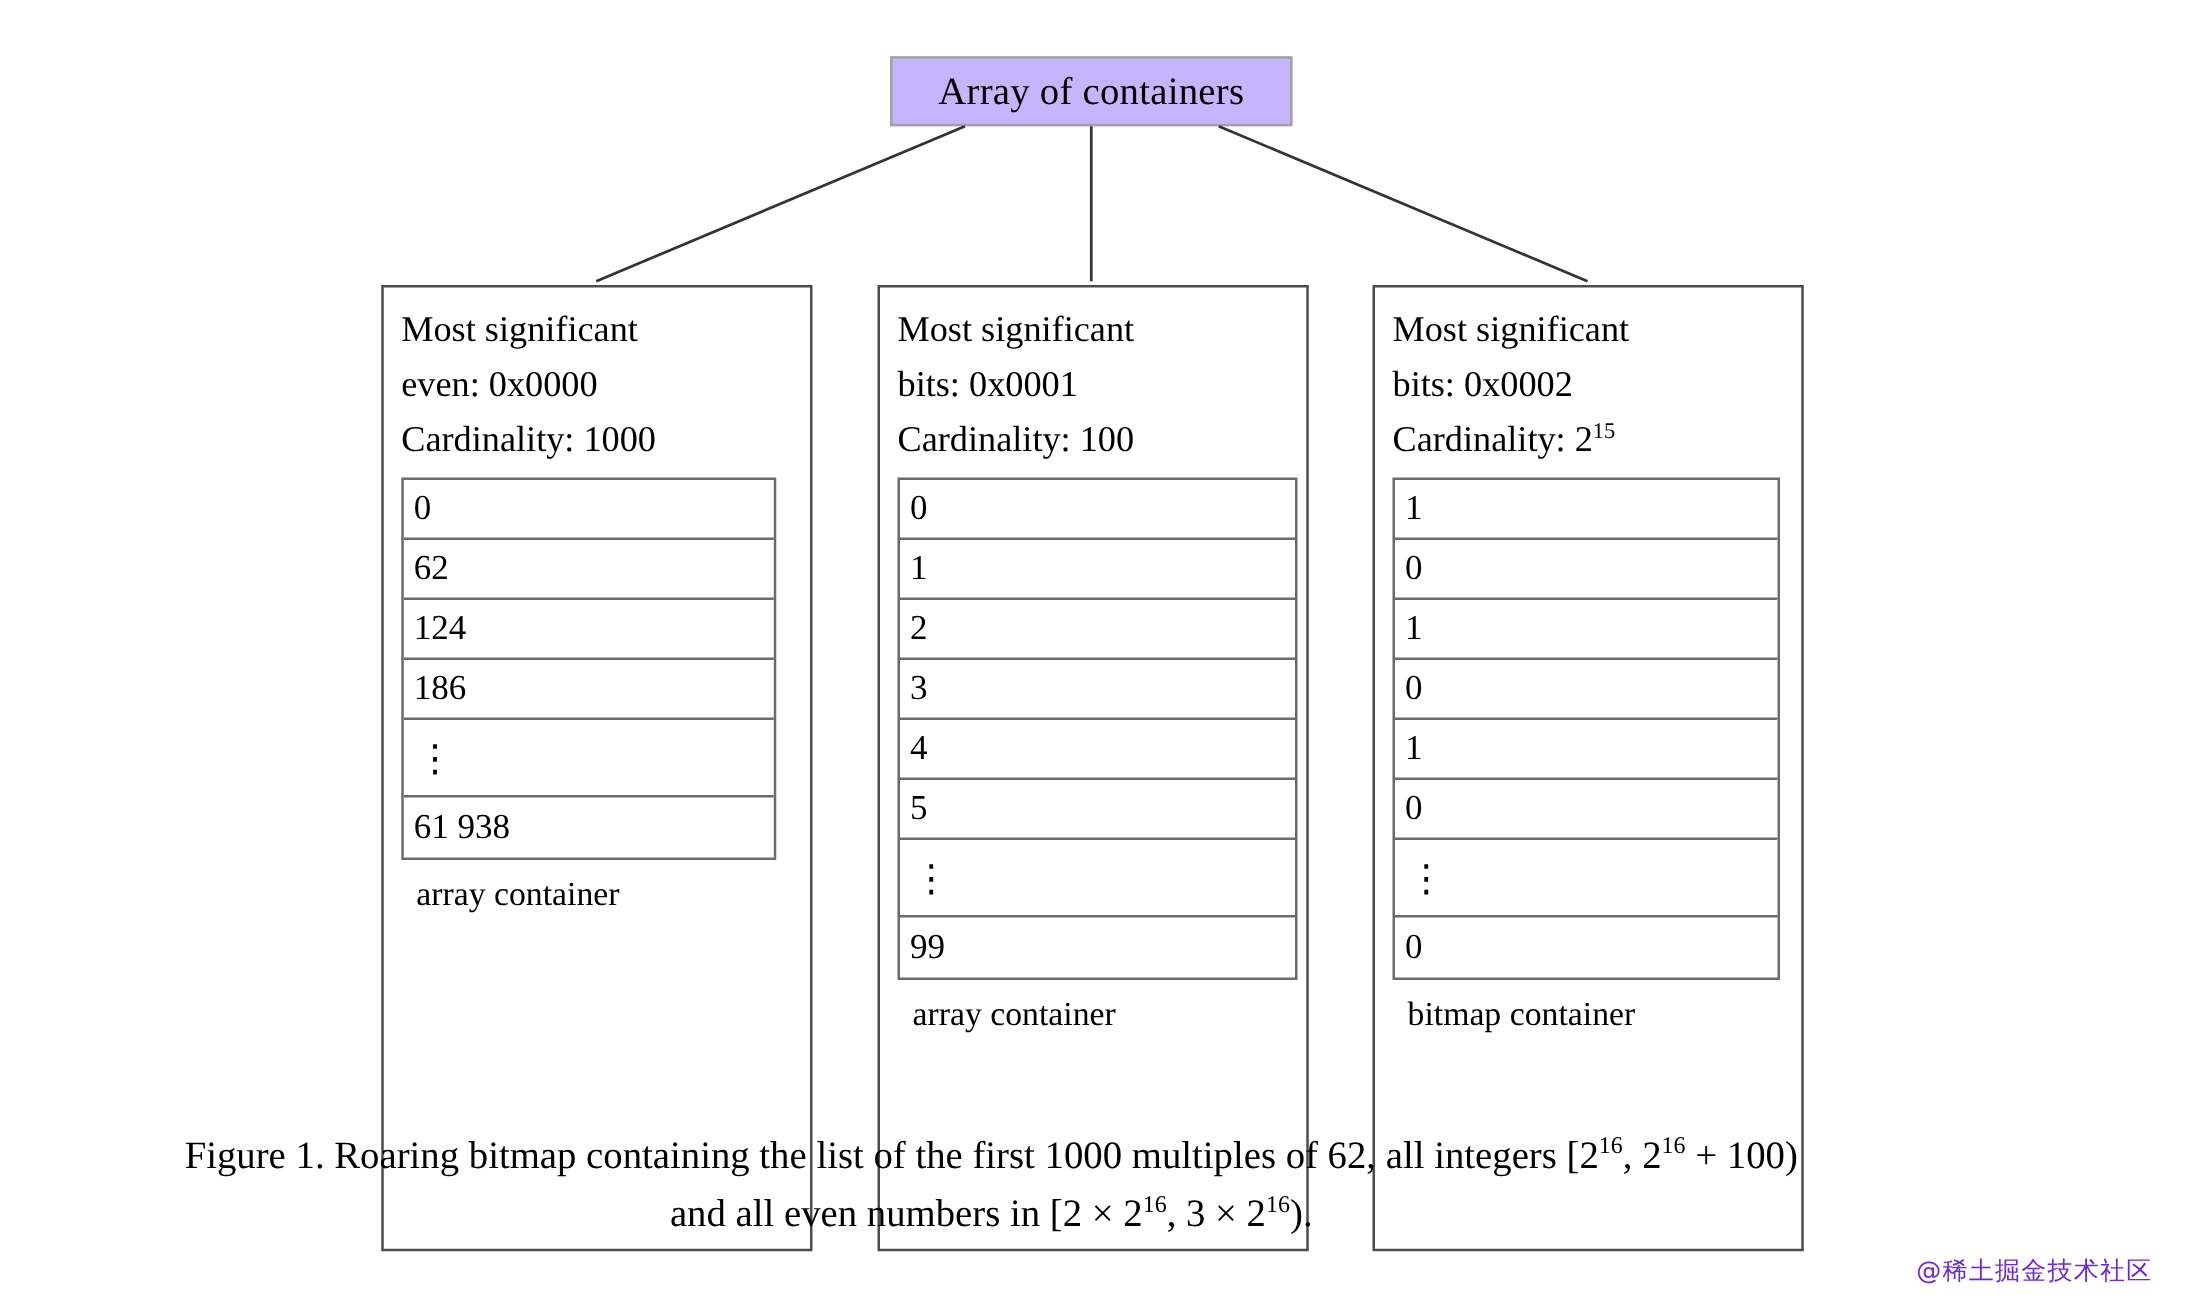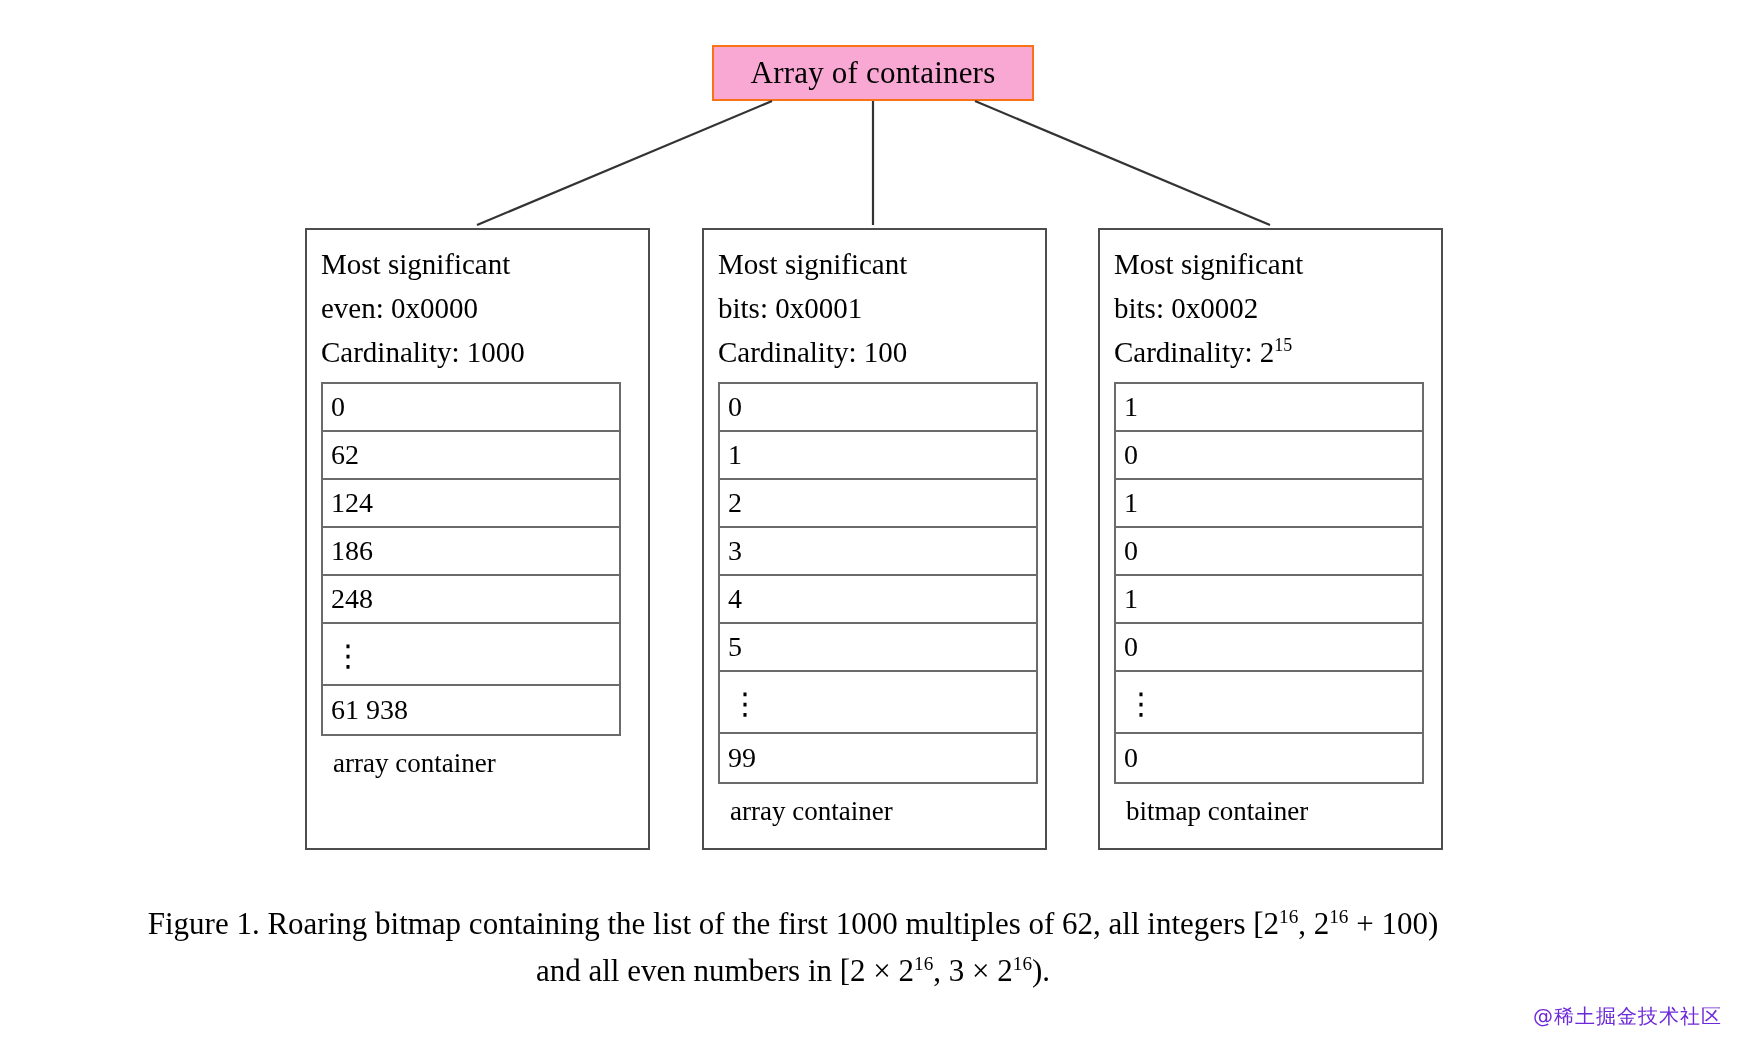--- a/index.html
+++ b/index.html
@@ -23,22 +23,22 @@
     height: 1044px;
   }
 
   
   .title-box {
     position: absolute;
     left: 712px;
     top: 45px;
     width: 322px;
     height: 56px;
-    border: 2px solid #f97316;
-    background: #f9a8d4;
+    border: 2px solid #a3a3a3;
+    background: #c4b5fd;
     display: flex;
     align-items: center;
     justify-content: center;
     font-size: 31px;
     letter-spacing: 0.2px;
     box-sizing: border-box;
   }
 
   
   #connectors {
@@ -55,21 +55,21 @@
     left: 0;
     top: 228px;
     width: 1748px;
     height: 625px;
   }
 
   .container-box {
     position: absolute;
     top: 0;
     width: 345px;
-    height: 622px;
+    height: 773px;
     border: 2px solid #4d4d4d;
     background: #ffffff;
     box-sizing: border-box;
     padding: 12px 8px 0 14px;
   }
   .container-box.c0 { left: 305px; }
   .container-box.c1 { left: 702px; }
   .container-box.c2 { left: 1098px; }
 
   .msb-line {
@@ -174,21 +174,20 @@
       <div class="msb-line">even: 0x0000</div>
       <div class="msb-line">
         <span>Cardinality:</span>
         <span>1000</span>
       </div>
       <div class="cells">
         <div class="cell">0</div>
         <div class="cell">62</div>
         <div class="cell">124</div>
         <div class="cell">186</div>
-        <div class="cell">248</div>
         <div class="cell ellipsis">
             <span class="vdots">⋮</span>
           </div>
         <div class="cell">61 938</div>
       </div>
       <div class="container-label">array container</div>
     </div>
 
     <div class="container-box c1">
       <div class="msb-line">Most significant</div>

